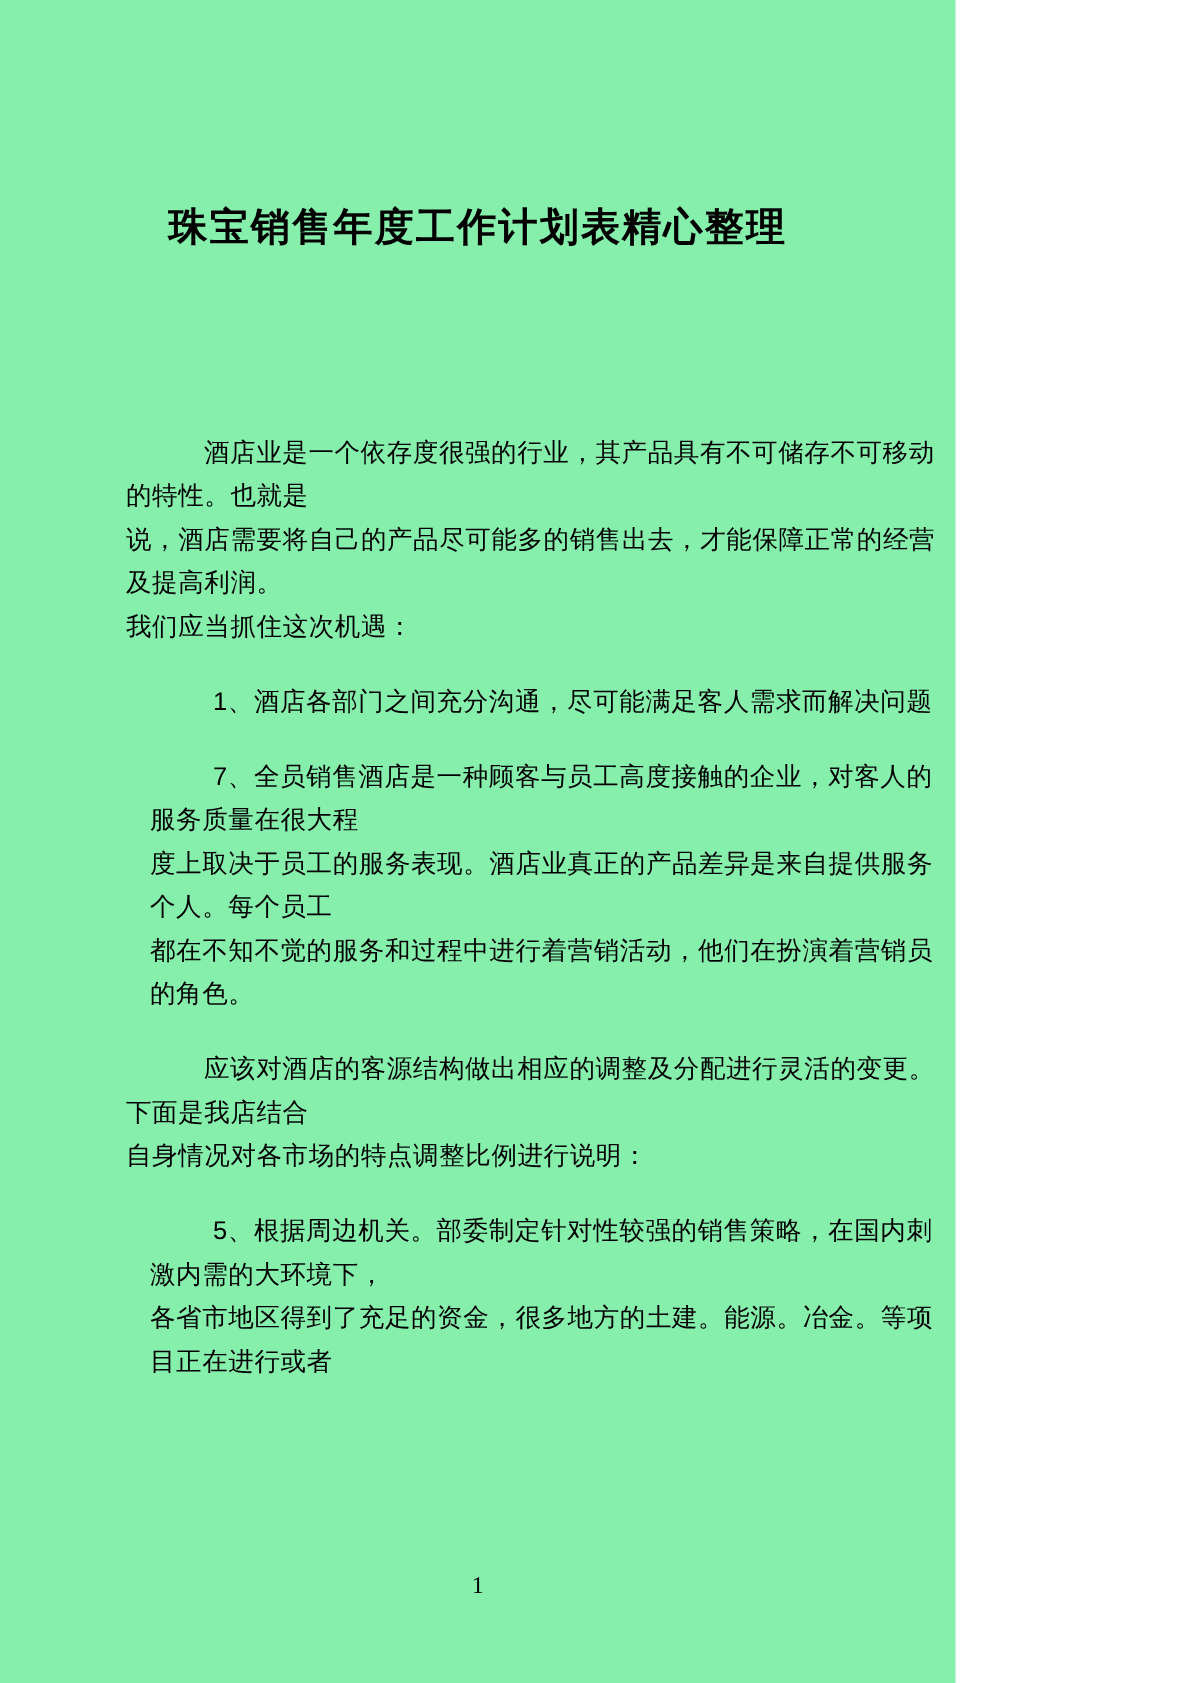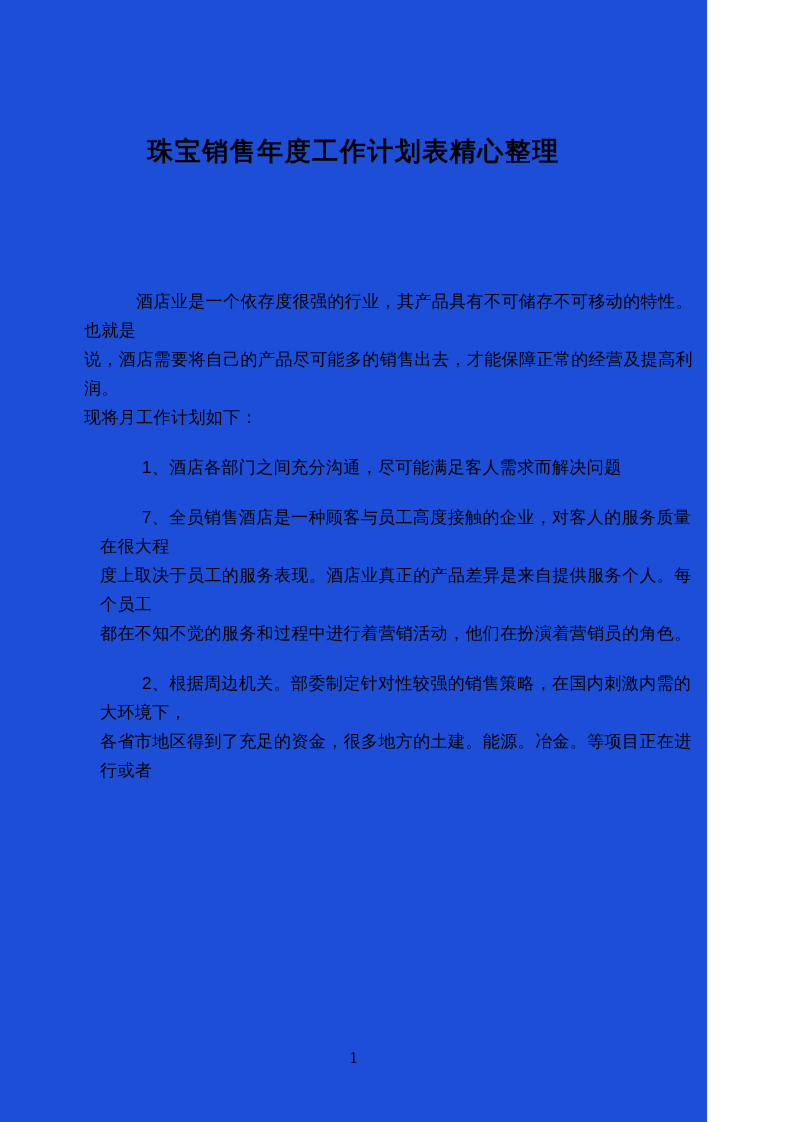--- a/index.html
+++ b/index.html
@@ -2,23 +2,23 @@
 <html><head>
 <meta charset="utf-8">
 <style>
   html, body {
     margin: 0;
     padding: 0;
     background: #ffffff;
   }
   .page {
     position: relative;
-    width: 707px;
+    width: 637px;
     height: 1122px;
-    background: #1d4ed8;
+    background: #86efac;
     overflow: hidden;
     font-family: "Liberation Sans", "DejaVu Sans", sans-serif;
     color: #000000;
   }
   .doc-title {
     margin: 0;
     padding-top: 132px;
     text-align: center;
     font-size: 26px;
     line-height: 38px;
@@ -56,31 +56,33 @@
 </head>
 <body>
 
 <div class="page">
 
   <h1 class="doc-title">珠宝销售年度工作计划表精心整理</h1>
 
   <div class="doc-body">
     <p class="block para">酒店业是一个依存度很强的行业，其产品具有不可储存不可移动的特性。也就是
 说，酒店需要将自己的产品尽可能多的销售出去，才能保障正常的经营及提高利润。
-现将月工作计划如下：</p>
+我们应当抓住这次机遇：</p>
 
     <p class="block item">1、酒店各部门之间充分沟通，尽可能满足客人需求而解决问题</p>
 
 
     <p class="block item">7、全员销售酒店是一种顾客与员工高度接触的企业，对客人的服务质量在很大程
 度上取决于员工的服务表现。酒店业真正的产品差异是来自提供服务个人。每个员工
 都在不知不觉的服务和过程中进行着营销活动，他们在扮演着营销员的角色。</p>
 
+    <p class="block para">应该对酒店的客源结构做出相应的调整及分配进行灵活的变更。下面是我店结合
+自身情况对各市场的特点调整比例进行说明：</p>
 
 
 
-    <p class="block item">2、根据周边机关。部委制定针对性较强的销售策略，在国内刺激内需的大环境下，
+    <p class="block item">5、根据周边机关。部委制定针对性较强的销售策略，在国内刺激内需的大环境下，
 各省市地区得到了充足的资金，很多地方的土建。能源。冶金。等项目正在进行或者</p>
   </div>
 
   <div class="page-footer">1</div>
 
 </div>
 
 </body></html>

